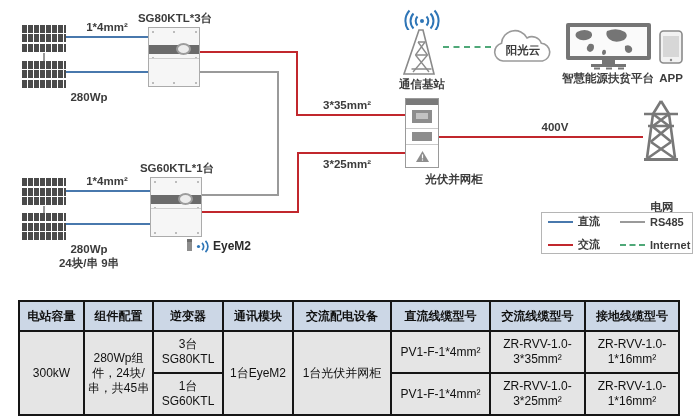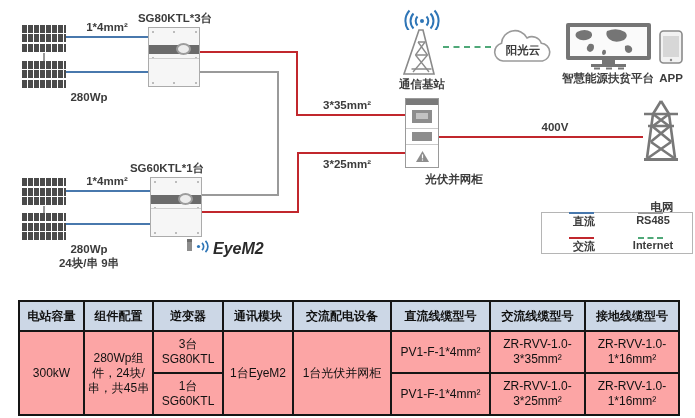--- a/index.html
+++ b/index.html
@@ -43,27 +43,27 @@
   .cab-s2{height:15px;border-bottom:1px solid #c9c9c9;display:flex;align-items:center;justify-content:center;}
   .cab-block{width:20px;height:9px;background:#8d8d8d;}
   .cab-s3{height:22px;display:flex;align-items:center;justify-content:center;}
 
   
   .eye-ant{position:absolute;width:5px;height:12px;background:#8d8d8d;border-top:3px solid #6e6e6e;box-sizing:border-box;}
 
   
   .legend{position:absolute;left:541px;top:212px;width:152px;height:42px;border:1px solid #b5b5b5;background:#fff;
     display:grid;grid-template-columns:72px 1fr;row-gap:8px;align-content:center;padding:0 6px;box-sizing:border-box;}
-  .lg-item{display:flex;align-items:center;font-size:11px;font-weight:700;color:#3c3c3c;flex-direction:column;}
+  .lg-item{display:flex;align-items:center;font-size:11px;font-weight:700;color:#3c3c3c;}
   .lg-line{width:25px;height:2px;margin-right:5px;flex:0 0 auto;}
   .lg-line.net{border-top:2px dashed #4fa878;height:0;}
 
   
   table.spec{position:absolute;left:18px;top:300px;border-collapse:collapse;table-layout:fixed;width:660px;
-    font-size:12px;color:#111;background:#fca5a5;}
+    font-size:12px;color:#111;background:#e5e5e5;}
   table.spec th,table.spec td{border:2px solid #151515;text-align:center;vertical-align:middle;padding:1px 2px;line-height:1.25;word-wrap:break-word;}
   table.spec th{background:#ccd7e6;font-weight:700;height:26px;font-size:12px;}
   table.spec td{height:38px;}
 </style>
 </head>
 <body>
 
 <div class="stage">
   <div class="diagram">
 
@@ -90,34 +90,34 @@
     <div class="lbl" style="left:76px;top:174px;width:62px;">1*4mm²</div>
 
     <div class="lbl" style="left:132px;top:11px;width:86px;">SG80KTL*3台</div>
     <div class="inverter" style="left:148px;top:27px;">
       <div class="inv-band">
           <div class="inv-oval"></div>
         </div>
       <div class="inv-split"></div>
     </div>
 
-    <div class="lbl" style="left:124px;top:161px;width:86px;">SG60KTL*1台</div>
+    <div class="lbl" style="left:134px;top:161px;width:86px;">SG60KTL*1台</div>
     <div class="inverter" style="left:150px;top:177px;">
       <div class="inv-band">
           <div class="inv-oval"></div>
         </div>
       <div class="inv-split"></div>
     </div>
 
     <div class="eye-ant" style="left:187px;top:239px;"></div>
     <svg class="abs" style="left:196px;top:240px;" width="15" height="13" viewBox="0 0 15 13">
       <circle cx="2.5" cy="6.5" r="1.6" fill="#2e75b6"></circle>
       <path d="M6 2.8 A5 5 0 0 1 6 10.2 M9.5 0.8 A8 8 0 0 1 9.5 12.2" fill="none" stroke="#2e75b6" stroke-width="1.7"></path>
     </svg>
-    <div class="lbl" style="left:213px;top:239px;width:44px;text-align:left;font-size:16px;color:#2b2b2b;font-style:italic;">EyeM2</div>
+    <div class="lbl" style="left:213px;top:239px;width:44px;text-align:left;font-size:12px;color:#2b2b2b;">EyeM2</div>
 
     <div class="hline ac" style="left:200px;top:51px;width:98px;"></div>
     <div class="vline ac" style="left:296px;top:51px;height:65px;"></div>
     <div class="hline ac" style="left:296px;top:114px;width:110px;"></div>
     <div class="lbl" style="left:312px;top:98px;width:70px;">3*35mm²</div>
 
     <div class="hline rs" style="left:200px;top:71px;width:79px;"></div>
     <div class="vline rs" style="left:277px;top:71px;height:125px;"></div>
     <div class="hline rs" style="left:202px;top:194px;width:77px;"></div>
 

